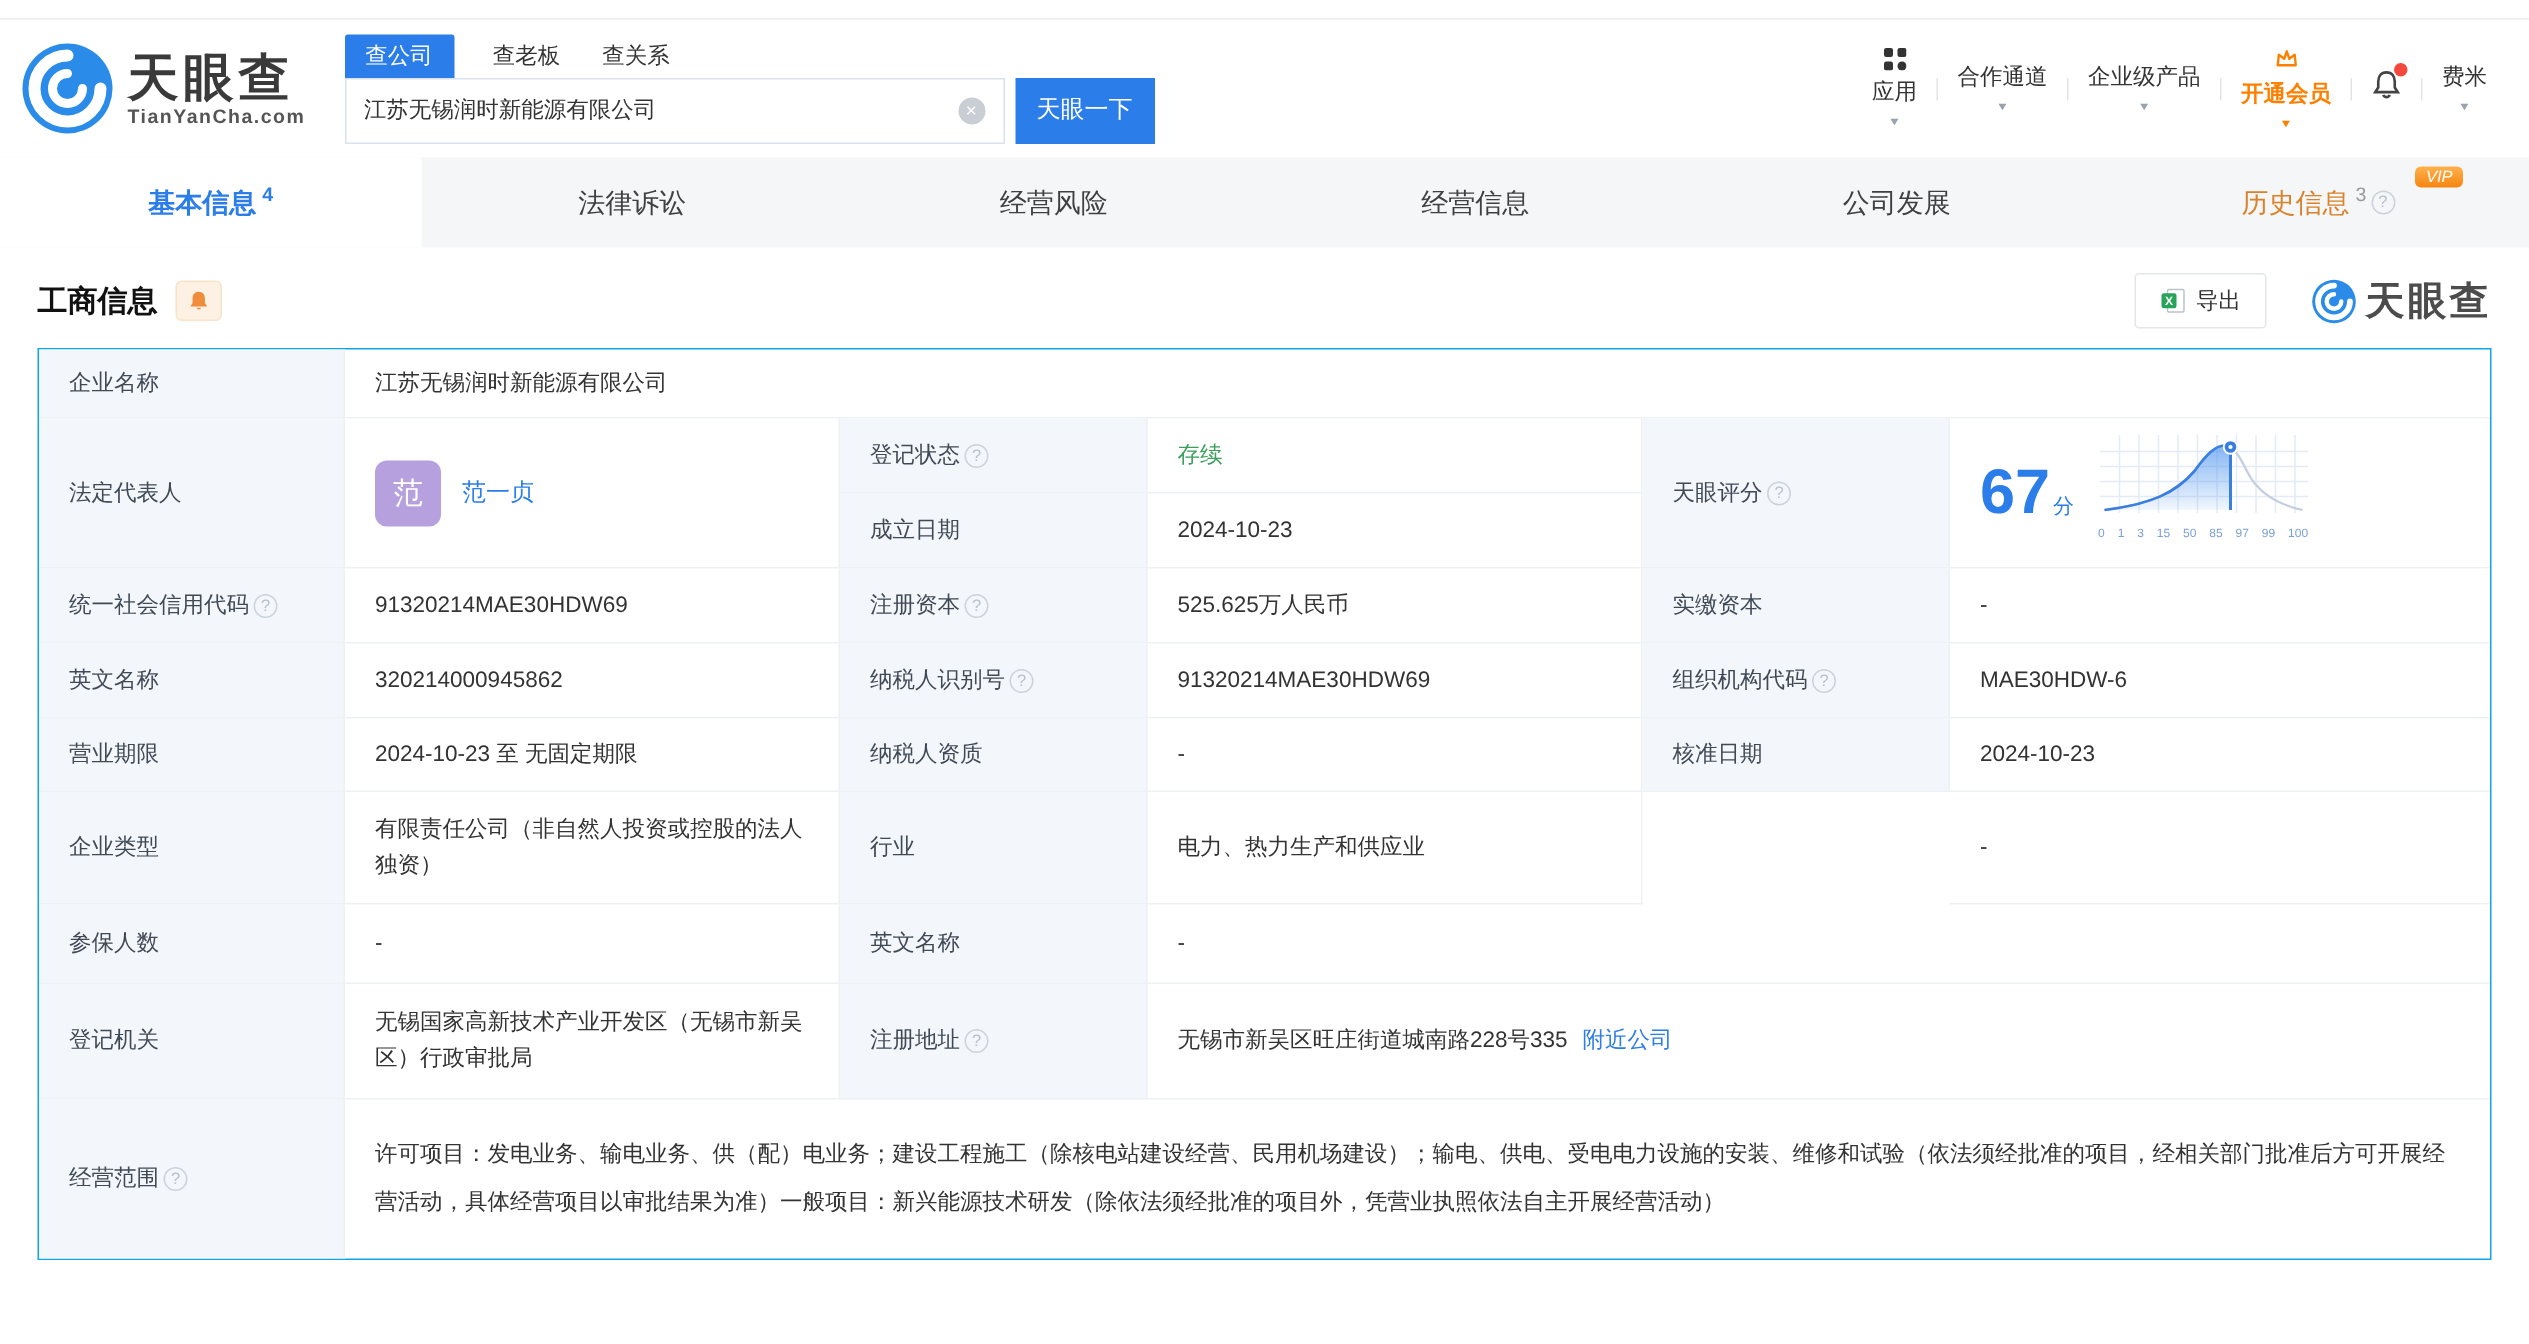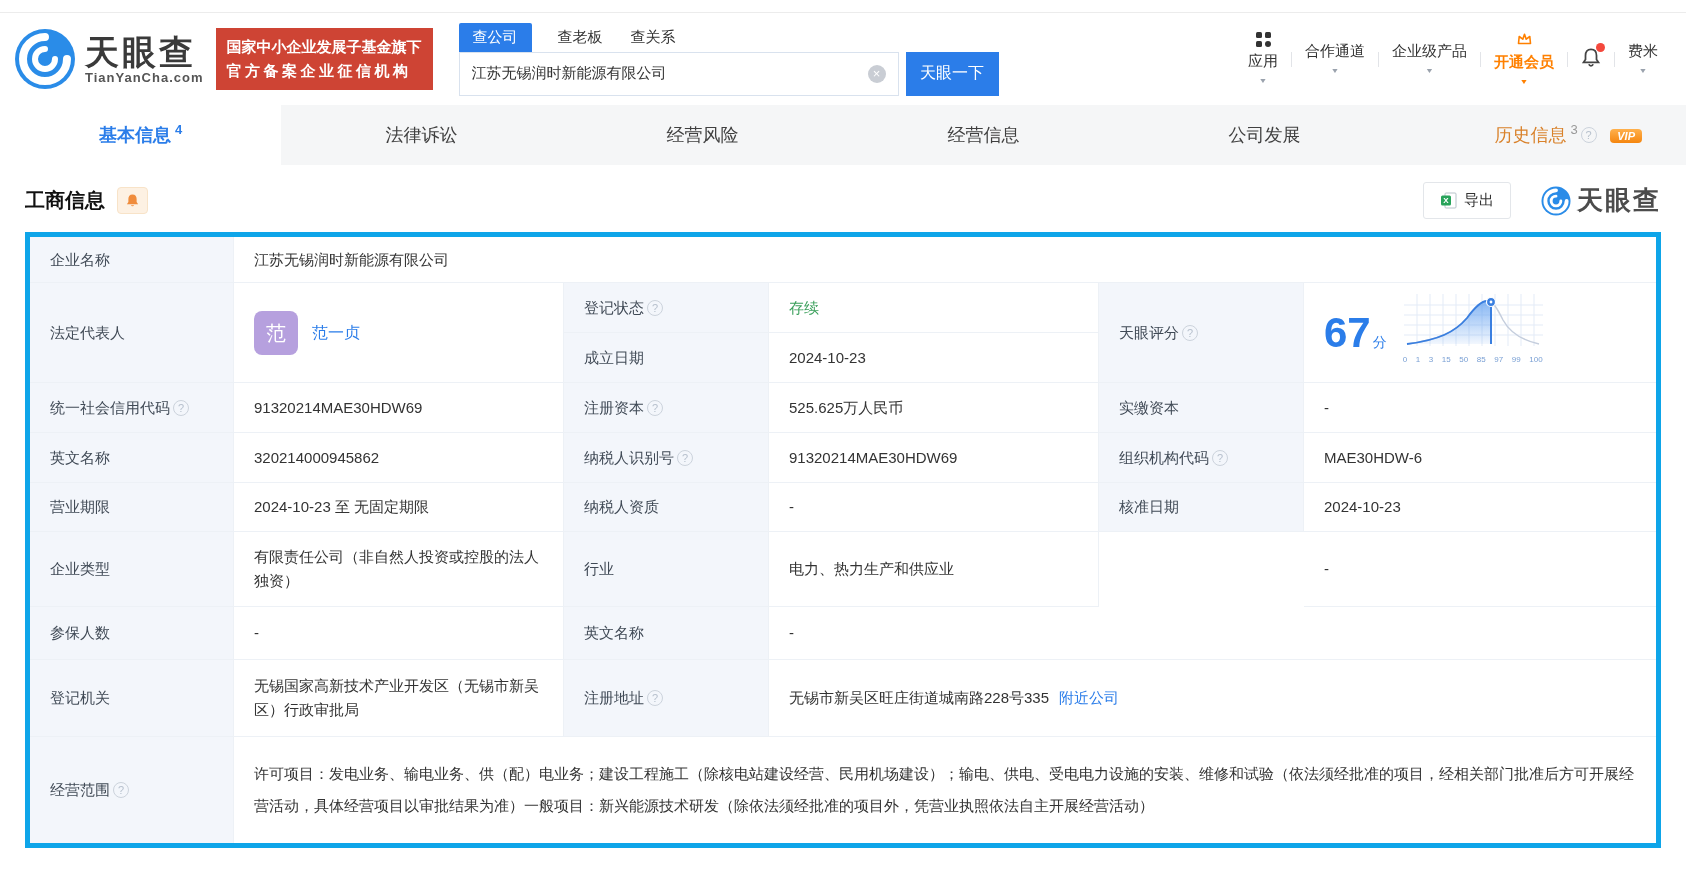--- a/index.html
+++ b/index.html
@@ -35,34 +35,34 @@
   .red-dot { position:absolute; top:-4px; right:-4px; width:9px; height:9px; background:#f4483c; border-radius:50%; }
 
   
   .nav-tabs { display:flex; height:60px; background:#f5f6f7; }
   .nav-tab { flex:1; display:flex; align-items:center; justify-content:center; font-size:18px; color:#404040; cursor:pointer; position:relative; }
   .nav-tab.active { background:#fff; color:#2b7de9; font-weight:700; }
   .tab-count { font-size:13px; margin-left:4px; position:relative; top:-6px; }
   .nav-tab.active .tab-count { color:#2b7de9; }
   .nav-tab.history { color:#d9822b; }
   .nav-tab.history .tab-count { color:#999; }
-  .vip-badge { position:absolute; top:24px; right:44px; background:linear-gradient(180deg,#ffb14d,#f5860f); color:#fff; font-size:11px; font-style:italic; font-weight:700; padding:1px 7px; border-radius:4px; }
+  .vip-badge { position:absolute; top:6px; right:44px; background:linear-gradient(180deg,#ffb14d,#f5860f); color:#fff; font-size:11px; font-style:italic; font-weight:400; padding:1px 7px; border-radius:4px; }
   .help-circle { display:inline-block; width:16px; height:16px; border:1px solid #ccd3dc; border-radius:50%; color:#b7c1cd; font-size:11px; line-height:14px; text-align:center; margin-left:3px; font-style:normal; font-weight:400; }
 
   
   .section-head { display:flex; align-items:center; margin:17px 25px 13px; }
   .section-title { font-size:20px; font-weight:700; color:#111; }
   .bell-chip { margin-left:12px; width:31px; height:27px; background:#fdf1e3; border:1px solid #f8e3c8; border-radius:4px; display:flex; align-items:center; justify-content:center; cursor:pointer; }
   .head-right { margin-left:auto; display:flex; align-items:center; }
   .export-btn { display:flex; align-items:center; gap:7px; border:1px solid #e3e6ea; border-radius:3px; background:#fff; padding:8px 16px; font-size:15px; color:#333; cursor:pointer; font-family:inherit; }
   .watermark { display:flex; align-items:center; gap:6px; margin-left:30px; }
   .watermark .wm-text { font-size:26px; font-weight:700; color:#4c4c4c; letter-spacing:2px; }
 
   
-  .info-table { margin:0 25px; border:5px solid #0ea5e9; display:grid;
+  .info-table { margin:0 25px; border:1px solid #0ea5e9; display:grid;
     grid-template-columns:204px 330px 205px 330px 205px 1fr;
     grid-template-rows:46px 50px 50px 50px 50px 49px 75px 53px 77px 106px; }
   .cell { padding:0 20px; display:flex; align-items:center; font-size:15px; color:#333;
     border-right:1px solid #edf1f6; border-bottom:1px solid #edf1f6; line-height:24px; }
   .cell.label { background:#f3f6fb; color:#404a56; }
   .cell.noR { border-right:0; }
   .cell.noB { border-bottom:0; }
   .dash { color:#333; }
   .green { color:#3ca05c; }
   .link { color:#2b7de9; cursor:pointer; }
@@ -86,24 +86,20 @@
   <div class="logo-group">
     <svg width="62" height="62" viewBox="0 0 62 62">
       <circle cx="31" cy="31" r="30" fill="#2a8ce8"></circle>
       <path d="M31 9 A22 22 0 1 0 53 31" stroke="#fff" stroke-width="8" fill="none" stroke-linecap="round"></path>
       <path d="M31 21 A10 10 0 1 0 41 31" stroke="#fff" stroke-width="6" fill="none" stroke-linecap="round"></path>
     </svg>
     <div class="logo-text">
       <div class="brand">天眼查</div>
       <div class="domain">TianYanCha.com</div>
     </div>
-  </div>
-  <div class="gov-badge">
-    <div class="l1">国家中小企业发展子基金旗下</div>
-    <div class="l2">官方备案企业征信机构</div>
   </div>
 
   <div class="search-group">
     <div class="search-tabs">
       <span class="search-tab active">查公司</span>
       <span class="search-tab">查老板</span>
       <span class="search-tab">查关系</span>
     </div>
     <div class="search-row">
       <div class="search-box">

